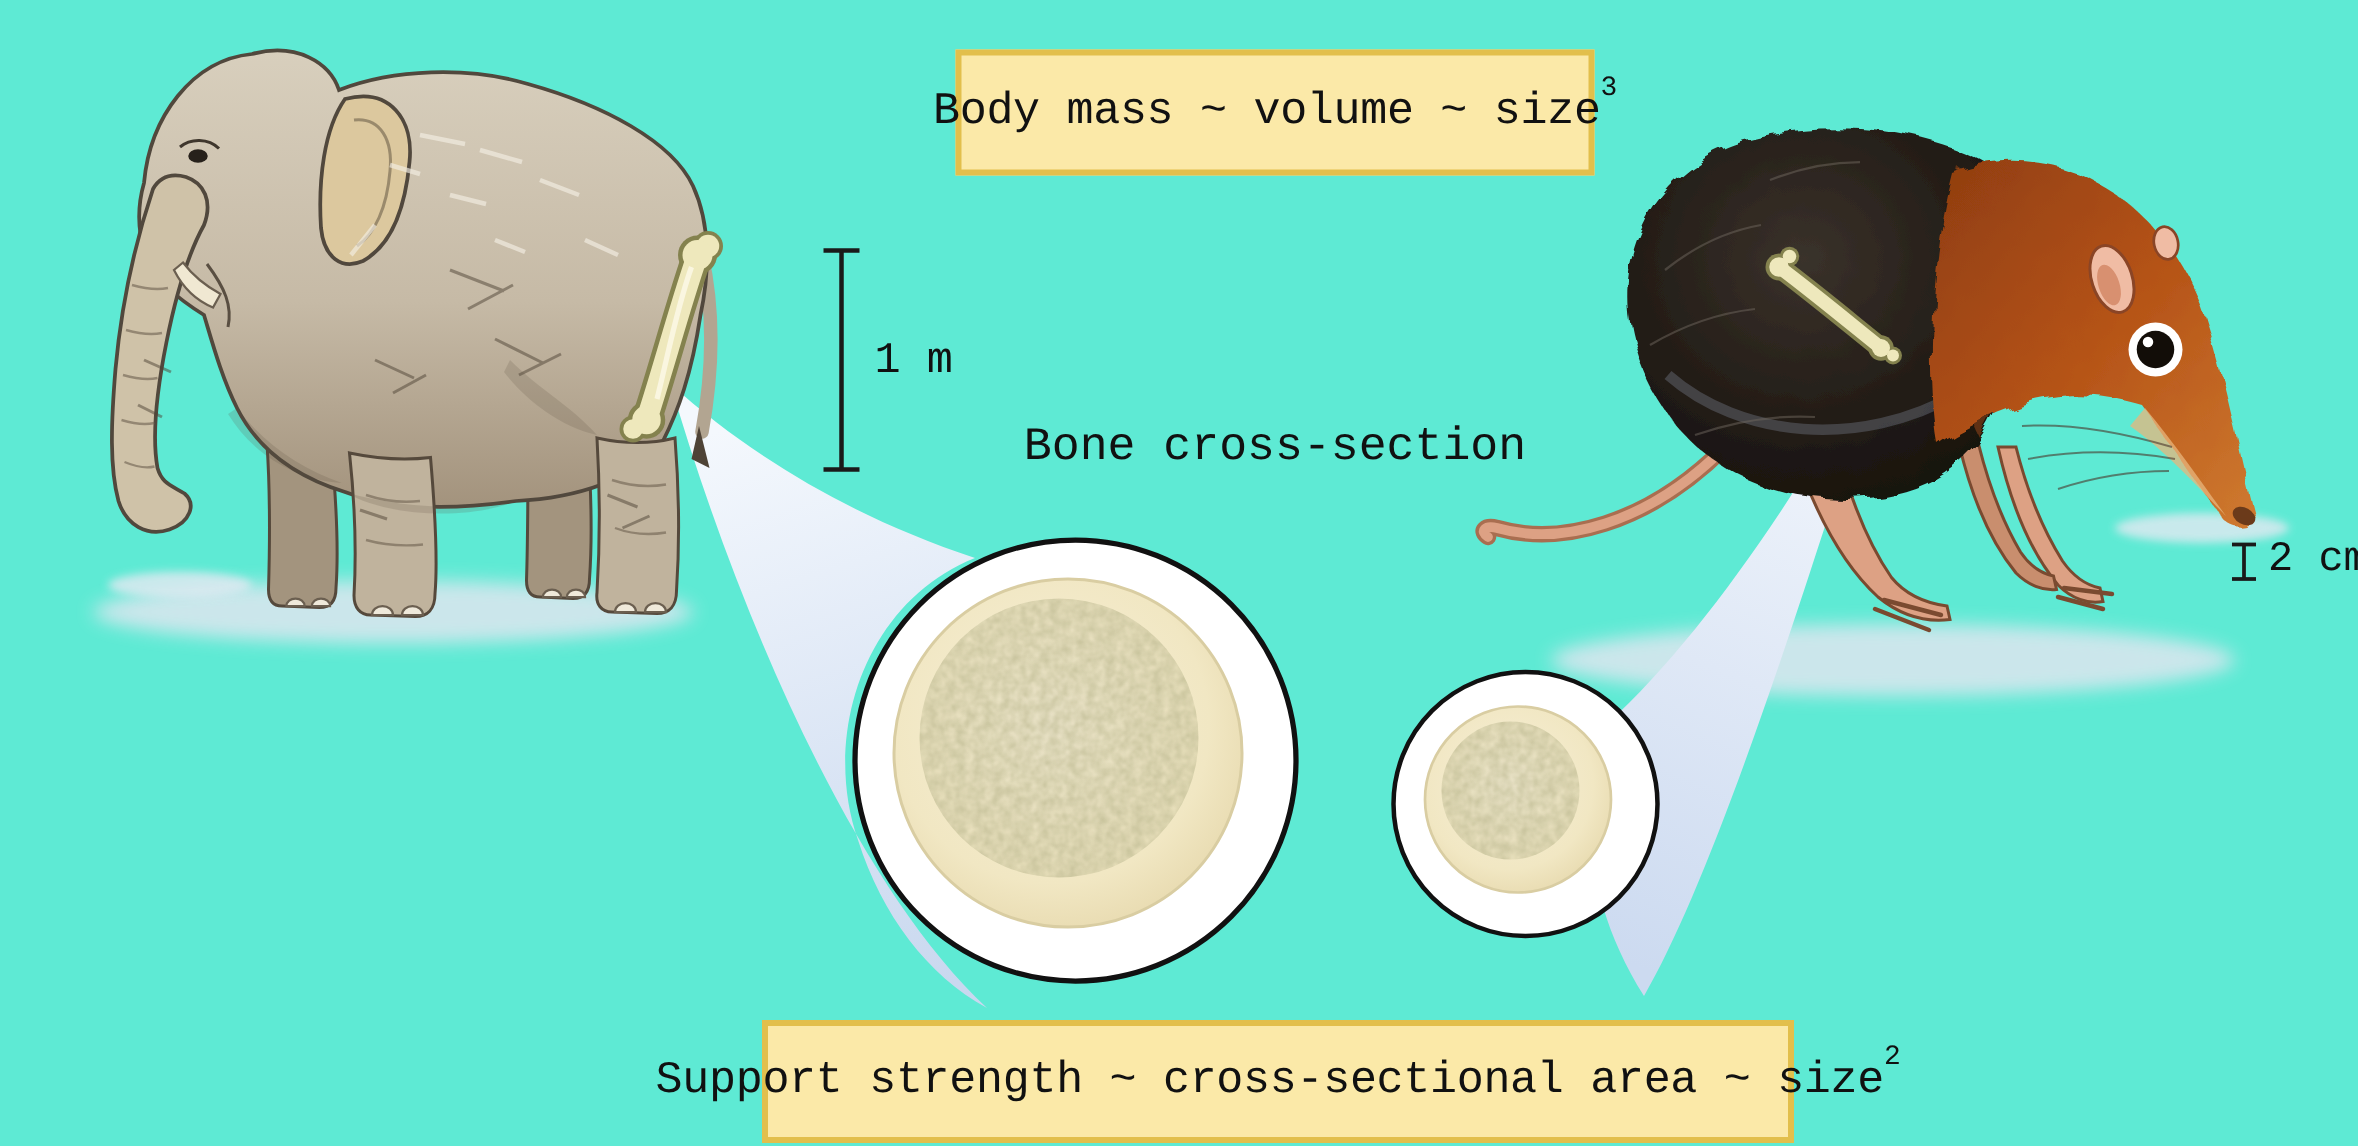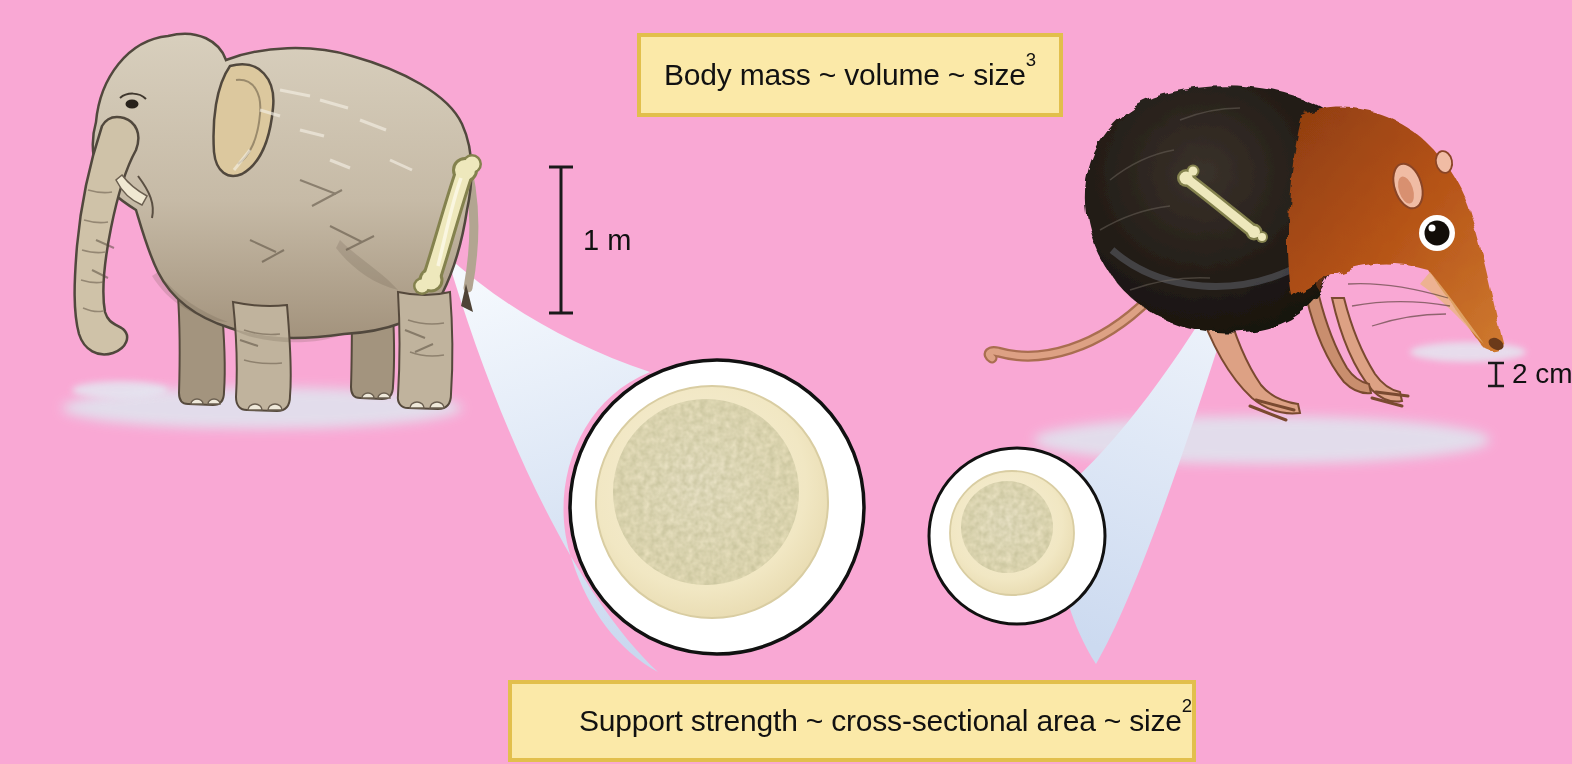--- a/index.html
+++ b/index.html
@@ -1,34 +1,34 @@
 <!DOCTYPE html>
 <html style="--box-fill: #FBE9A8; --box-border: #E2BF4C; --label-text: #111111; --beam-blue: #CCDAF0; --bone-cream: #EEE8BC; --bone-outline: #84824E; --cross-section-fill: #F1E7C3; --speckle-olive: #B9B68D; --elephant-gray: #C6BAA6; --shrew-black: #1C1713; --shrew-rust: #B55317; --shrew-pink: #DDA184;"><head>
 <meta charset="utf-8">
 <style>
   html,body{margin:0;padding:0;background:#ffffff;}
   .stage{
     position:relative;width:1572px;height:764px;overflow:hidden;
-    background:#f9a8d4;
-    font-family:Liberation Sans, sans-serif;
+    background:#5eead4;
+    font-family:Liberation Mono, monospace;
     color:var(--label-text,#111);
   }
   .stage svg.scene{position:absolute;left:0;top:0;width:1572px;height:764px;}
   .formula-box{
     position:absolute;
     background:var(--box-fill,#FBE9A8);
     border:4px solid var(--box-border,#E2BF4C);
     display:flex;align-items:center;justify-content:center;
     font-size:30px;letter-spacing:-0.2px;white-space:nowrap;
     color:var(--label-text,#111);
     box-sizing:border-box;
   }
   .formula-box sup{font-size:0.62em;line-height:0;position:relative;top:-0.45em;}
   #top-box{left:637px;top:33px;width:426px;height:84px;}
-  #bottom-box{left:508px;top:680px;width:688px;height:82px;justify-content:flex-end;}
+  #bottom-box{left:508px;top:680px;width:688px;height:82px;}
   .float-label{position:absolute;white-space:nowrap;color:var(--label-text,#111);}
   #cross-section-label{left:640px;top:281px;width:420px;text-align:center;font-size:31px;}
   #elephant-scale-label{left:583px;top:224px;font-size:29px;text-align:right;}
   #shrew-scale-label{left:1512px;top:358px;font-size:28px;}
 </style>
 </head>
 <body>
 
 <div class="stage">
 
@@ -265,16 +265,17 @@
 </svg>
 
 <div class="formula-box" id="top-box">
   <span><span>Body mass ~ volume ~ size</span><sup>3</sup></span>
 </div>
 
 <div class="formula-box" id="bottom-box">
   <span><span>Support strength ~ cross-sectional area ~ size</span><sup>2</sup></span>
 </div>
 
+<div class="float-label" id="cross-section-label">Bone cross-section</div>
 <div class="float-label" id="elephant-scale-label">1 m</div>
 <div class="float-label" id="shrew-scale-label">2 cm</div>
 
 </div>
 
 </body></html>

